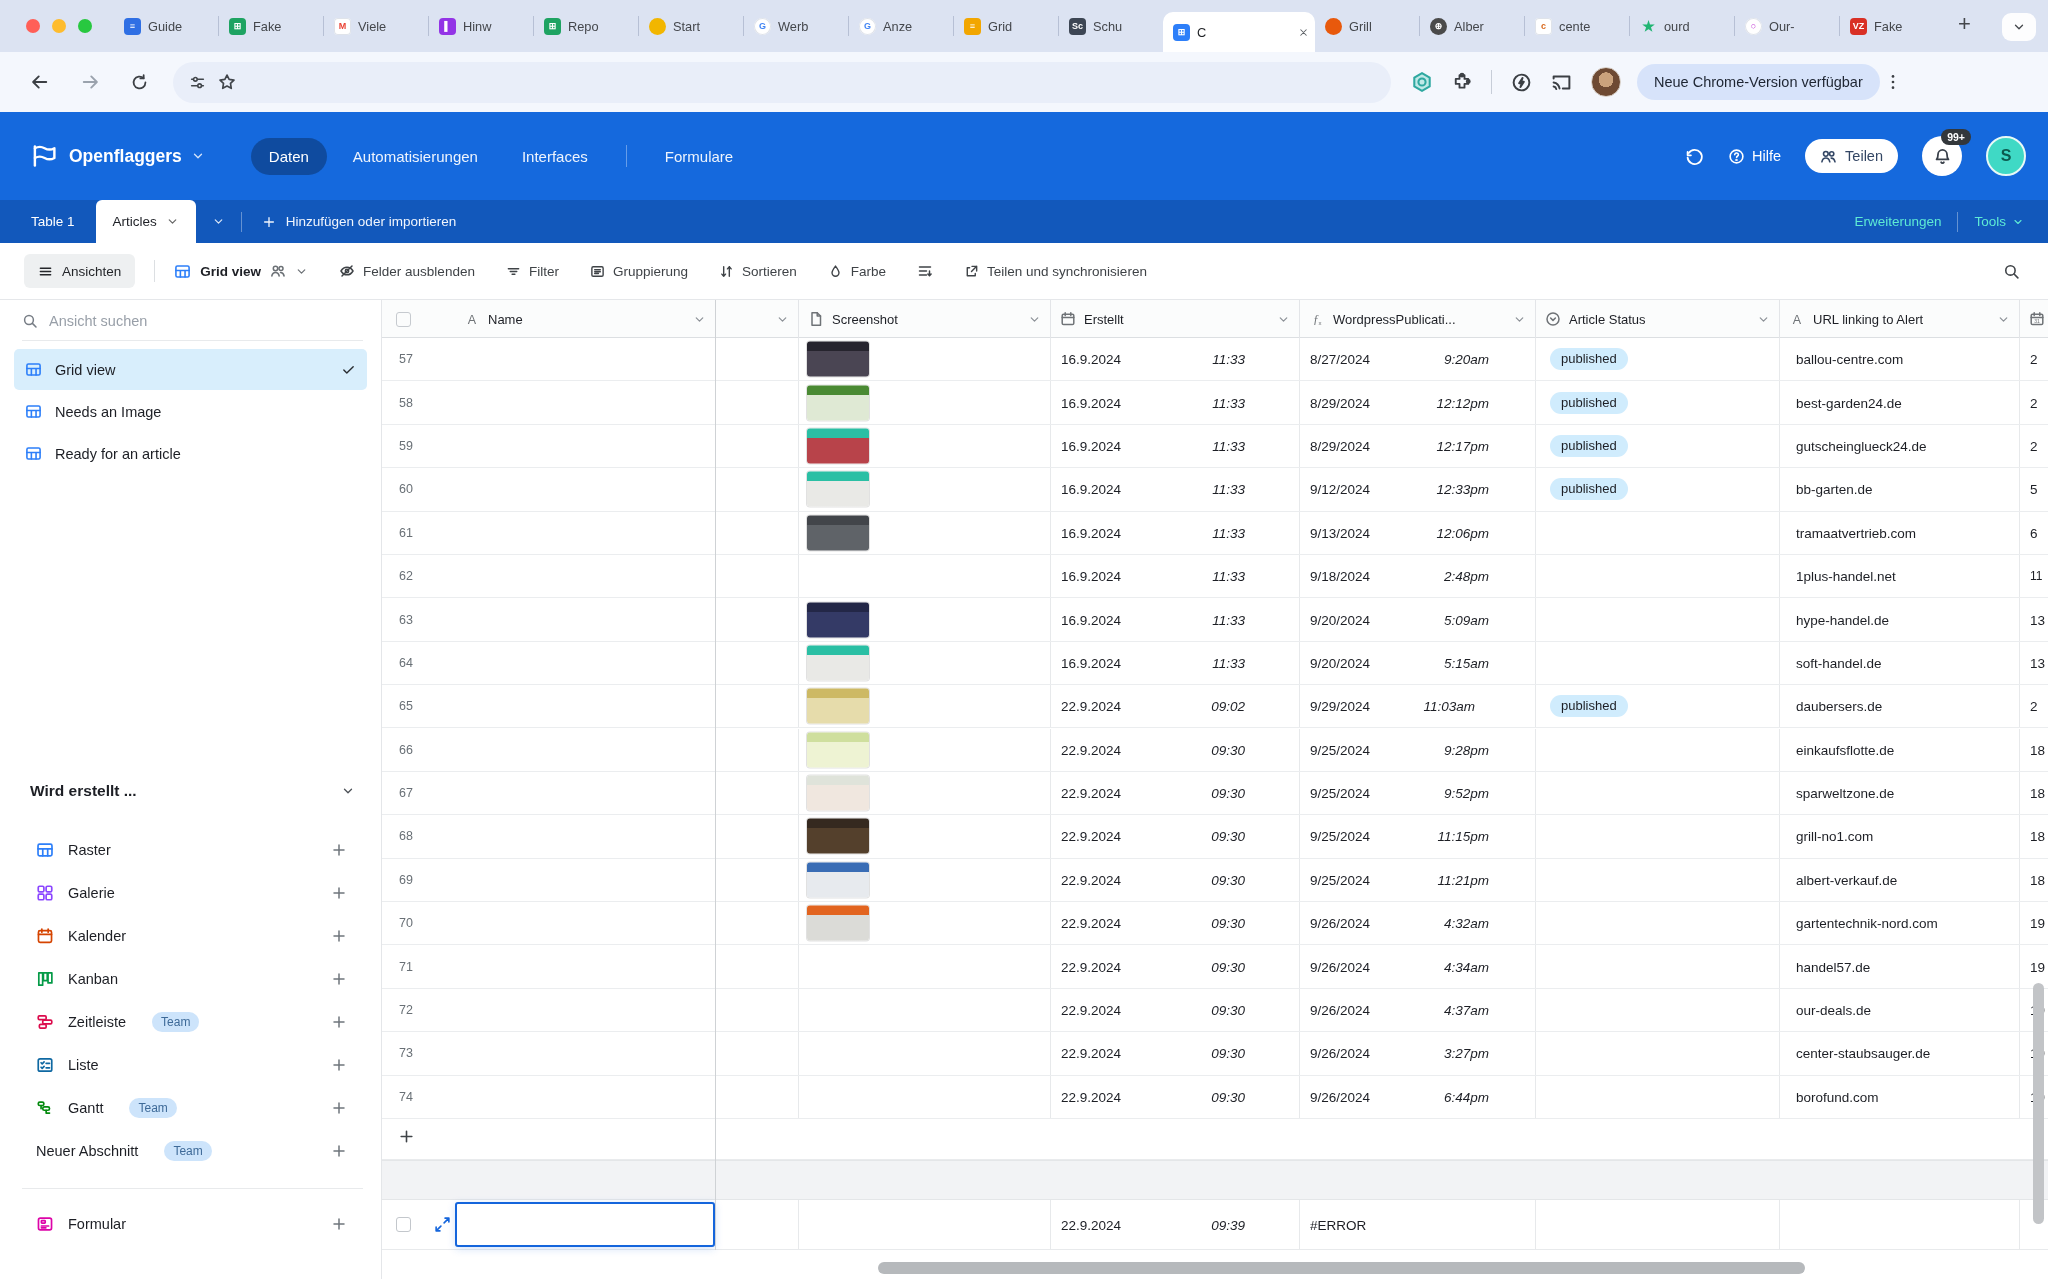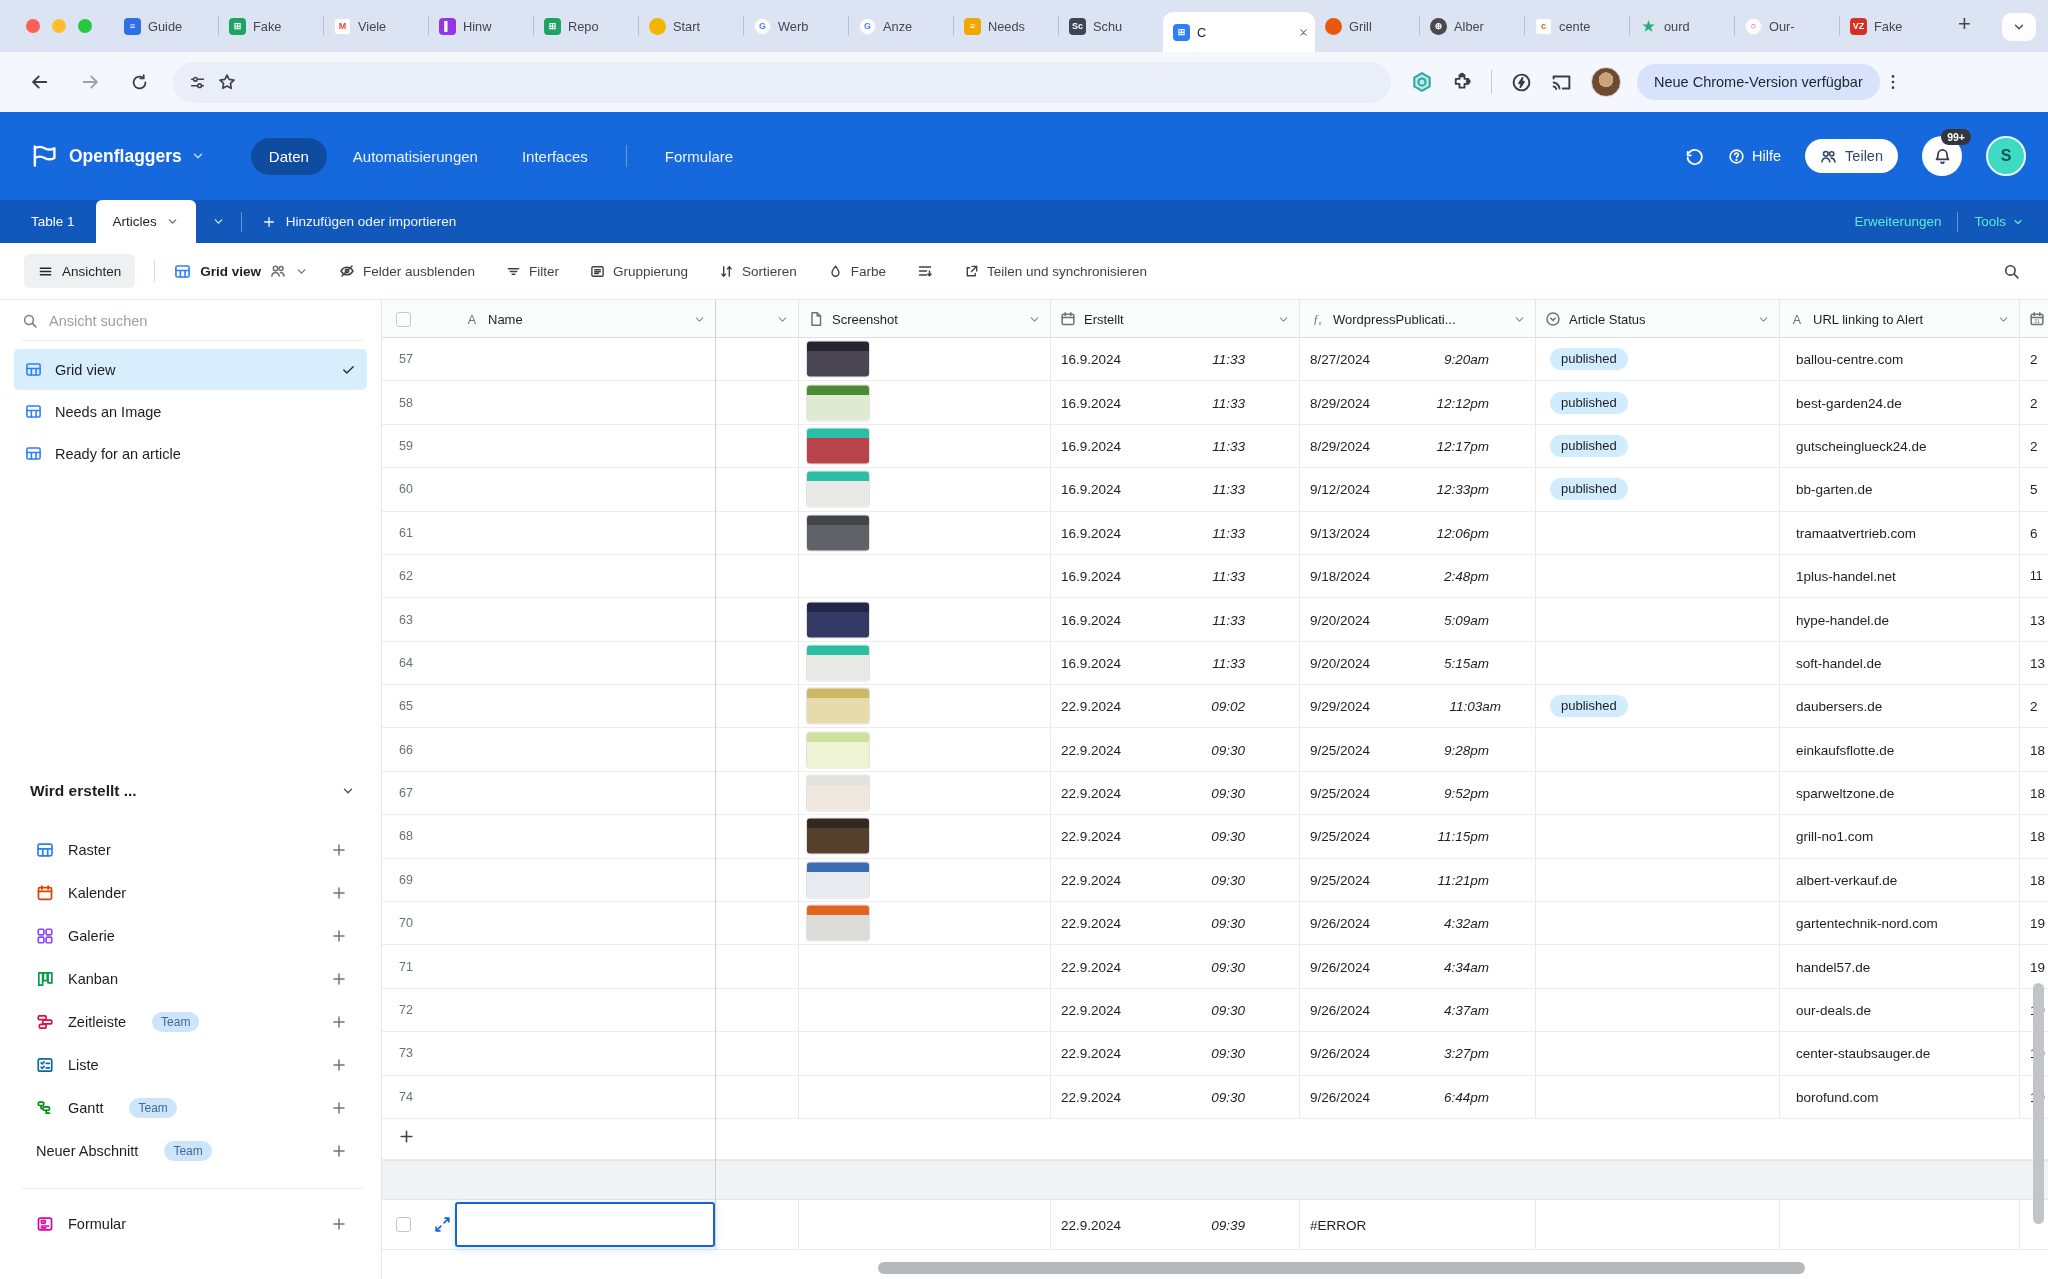--- a/index.html
+++ b/index.html
@@ -166,21 +166,21 @@
         <span class="tab-label">Werb</span>
       </div>
       <div class="tabsep"></div>
       <div class="tab">
         <span class="fav circle" style="background:#ffffff;color:#4285f4;box-shadow:inset 0 0 0 1px #dfe3ea;">G</span>
         <span class="tab-label">Anze</span>
       </div>
       <div class="tabsep"></div>
       <div class="tab">
         <span class="fav " style="background:#f2a600;color:#ffffff;">≡</span>
-        <span class="tab-label">Needs</span>
+        <span class="tab-label">Grid</span>
       </div>
       <div class="tabsep"></div>
       <div class="tab">
         <span class="fav " style="background:#3d4654;color:#ffffff;">Sc</span>
         <span class="tab-label">Schu</span>
       </div>
       <div class="tab active">
         <span class="fav " style="background:#2d7ff9;color:#ffffff;">⊞</span>
         <span class="tab-label">C</span>
         <span class="tab-close">
@@ -565,43 +565,43 @@
           </svg>
         </span>
         <span>Raster</span>
         <span class="plus">
           <svg class="ic" width="16" height="16" viewBox="0 0 16 16" fill="none" stroke="currentColor" stroke-width="1.5" stroke-linecap="round" stroke-linejoin="round">
             <path d="M8 3v10M3 8h10"></path>
           </svg>
         </span>
       </div>
       <div class="sb-citem">
-        <span style="color:#d54401">
-          <svg class="ic" width="18" height="18" viewBox="0 0 16 16" fill="none" stroke="currentColor" stroke-width="1.5" stroke-linecap="round" stroke-linejoin="round">
-            <rect x="2.2" y="3.2" width="11.6" height="10.4" rx="1.4"></rect>
-            <path d="M2.2 6.6h11.6M5.2 1.8v2.8M10.8 1.8v2.8"></path>
-          </svg>
-        </span>
-        <span>Kalender</span>
-        <span class="plus">
-          <svg class="ic" width="16" height="16" viewBox="0 0 16 16" fill="none" stroke="currentColor" stroke-width="1.5" stroke-linecap="round" stroke-linejoin="round">
-            <path d="M8 3v10M3 8h10"></path>
-          </svg>
-        </span>
-      </div>
-      <div class="sb-citem">
         <span style="color:#8b46ff">
           <svg class="ic" width="18" height="18" viewBox="0 0 16 16" fill="none" stroke="currentColor" stroke-width="1.5" stroke-linecap="round" stroke-linejoin="round">
             <rect x="2" y="2" width="5" height="5" rx="1.2"></rect>
             <rect x="9" y="2" width="5" height="5" rx="1.2"></rect>
             <rect x="2" y="9" width="5" height="5" rx="1.2"></rect>
             <rect x="9" y="9" width="5" height="5" rx="1.2"></rect>
           </svg>
         </span>
         <span>Galerie</span>
+        <span class="plus">
+          <svg class="ic" width="16" height="16" viewBox="0 0 16 16" fill="none" stroke="currentColor" stroke-width="1.5" stroke-linecap="round" stroke-linejoin="round">
+            <path d="M8 3v10M3 8h10"></path>
+          </svg>
+        </span>
+      </div>
+      <div class="sb-citem">
+        <span style="color:#d54401">
+          <svg class="ic" width="18" height="18" viewBox="0 0 16 16" fill="none" stroke="currentColor" stroke-width="1.5" stroke-linecap="round" stroke-linejoin="round">
+            <rect x="2.2" y="3.2" width="11.6" height="10.4" rx="1.4"></rect>
+            <path d="M2.2 6.6h11.6M5.2 1.8v2.8M10.8 1.8v2.8"></path>
+          </svg>
+        </span>
+        <span>Kalender</span>
         <span class="plus">
           <svg class="ic" width="16" height="16" viewBox="0 0 16 16" fill="none" stroke="currentColor" stroke-width="1.5" stroke-linecap="round" stroke-linejoin="round">
             <path d="M8 3v10M3 8h10"></path>
           </svg>
         </span>
       </div>
       <div class="sb-citem">
         <span style="color:#049a47">
           <svg class="ic" width="18" height="18" viewBox="0 0 16 16" fill="none" stroke="currentColor" stroke-width="1.5" stroke-linecap="round" stroke-linejoin="round">
             <path d="M2.5 2.5h3.4v11H2.5zM6.6 2.5H10v7H6.6zM10.7 2.5h3.4v9h-3.4z" transform="translate(0,0)"></path>
@@ -990,21 +990,21 @@
       <div class="cell" style="left:334px;width:83px"></div>
       <div class="cell" style="left:417px;width:252px">
         <span class="thumb" style="background:linear-gradient(180deg,#cdb964 0%,#cdb964 27%,#e6dcab 27%,#e6dcab 100%)"></span>
       </div>
       <div class="cell dtcell" style="left:669px;width:249px">
         <span class="d">22.9.2024</span>
         <span class="t" style="right:54px">09:02</span>
       </div>
       <div class="cell dtcell" style="left:918px;width:236px">
         <span class="d">9/29/2024</span>
-        <span class="t" style="right:34px">11:03am</span>
+        <span class="t" style="right:60px">11:03am</span>
       </div>
       <div class="cell" style="left:1154px;width:244px">
         <span class="pill">published</span>
       </div>
       <div class="cell ucell" style="left:1398px;width:240px">
         <span>daubersers.de</span>
       </div>
       <div class="cell xcell" style="left:1638px;width:28px;border-right:none;font-size:13.5px;overflow:hidden">
         <span>2</span>
       </div>

